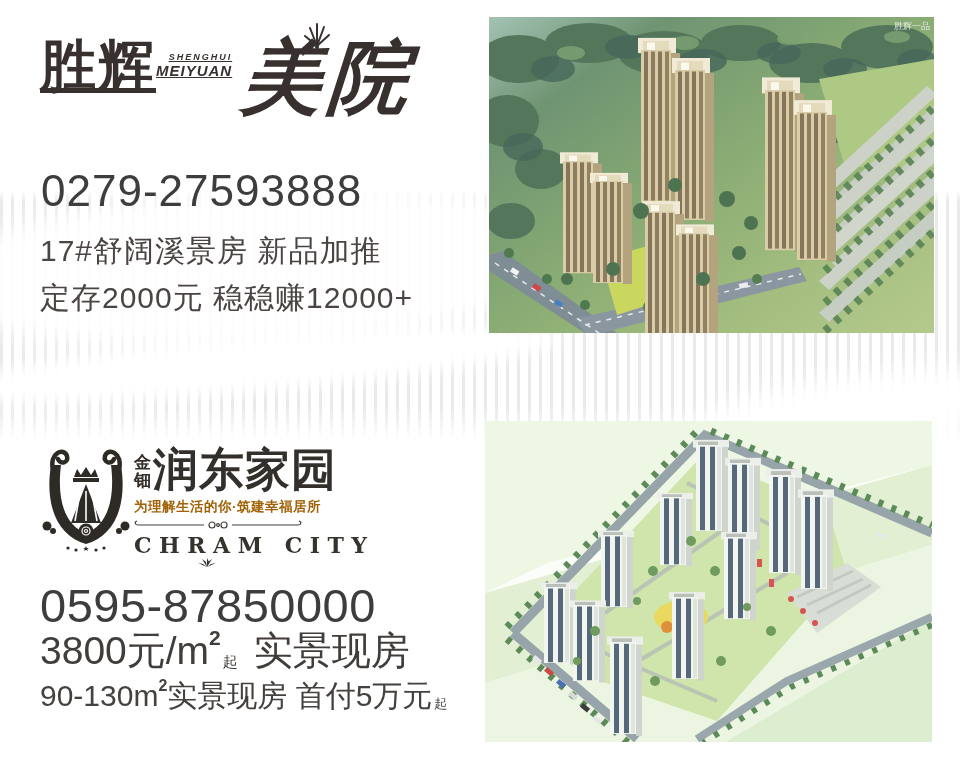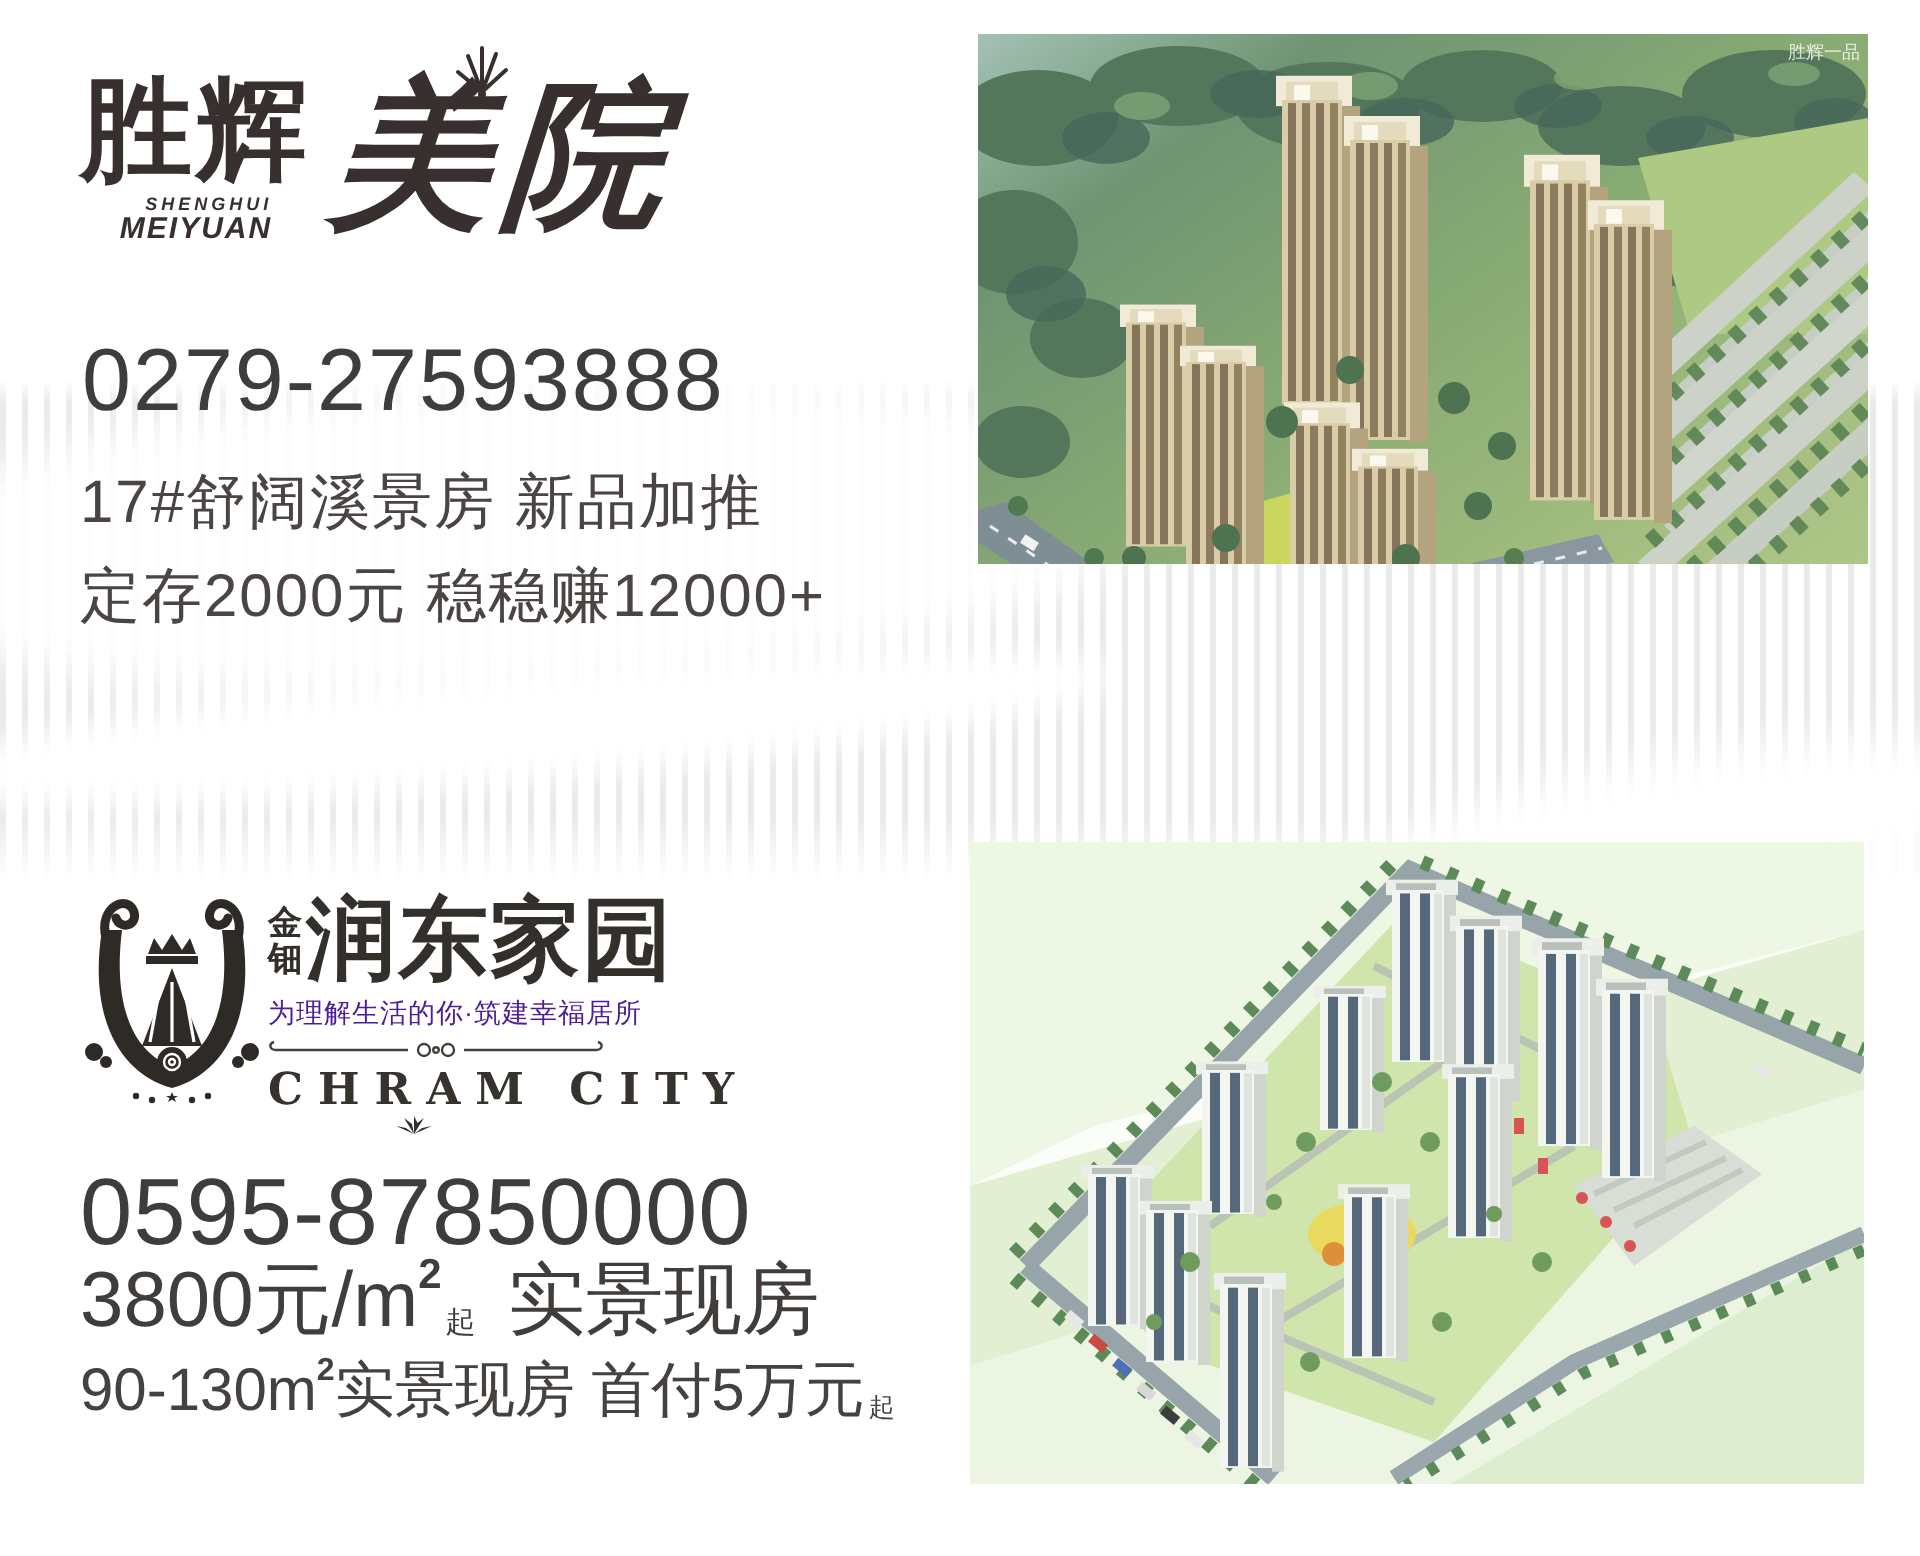--- a/index.html
+++ b/index.html
@@ -15,21 +15,21 @@
     background:linear-gradient(#fff,rgba(255,255,255,0));}
   .stripes::after{content:"";position:absolute;left:0;bottom:0;width:100%;height:38px;
     background:linear-gradient(rgba(255,255,255,0),#fff 85%);}
   .swoosh{position:absolute;background:#fff;border-radius:50%;}
   .s1{left:-70px;top:192px;width:650px;height:152px;opacity:.93;filter:blur(10px);transform:rotate(-3deg);}
   .s2{left:-50px;top:338px;width:610px;height:52px;filter:blur(7px);transform:rotate(-5deg);}
   .s3{left:690px;top:376px;width:330px;height:72px;filter:blur(11px);transform:rotate(-8deg);}
 
   
   .logo1{position:absolute;left:40px;top:34px;display:flex;align-items:flex-start;color:#37302f;}
-  .logo1-left{display:flex;flex-direction:column;align-items:center;}
+  .logo1-left{display:flex;align-items:center;text-decoration:underline;}
   .cn-a{font-family:"DejaVu Serif","Liberation Serif",serif;font-weight:700;font-size:56px;
         line-height:62px;letter-spacing:2px;}
   .latin{margin-top:2px;text-align:right;font-style:italic;font-weight:700;line-height:1.05;}
   .latin .l1{display:block;font-size:9px;letter-spacing:2px;}
   .latin .l2{display:block;font-size:15px;letter-spacing:1px;}
   .cn-b-wrap{position:relative;margin-left:10px;}
   .cn-b{font-family:"DejaVu Serif","Liberation Serif",serif;font-style:italic;font-weight:700;
         font-size:80px;line-height:86px;letter-spacing:6px;transform:skewX(-4deg);display:inline-block;}
   .sparkle{position:absolute;left:58px;top:-14px;}
 
@@ -39,40 +39,40 @@
   .tagline1b{position:absolute;left:40px;top:278px;font-size:30px;color:#4a4543;letter-spacing:1px;}
 
   
   .emblem{position:absolute;left:40px;top:443px;}
   .logo2{position:absolute;left:134px;top:447px;color:#332f2b;}
   .logo2-row{display:flex;align-items:flex-start;}
   .stack{display:flex;flex-direction:column;font-family:"DejaVu Serif","Liberation Serif",serif;
          font-weight:700;font-size:17px;line-height:18px;margin-top:6px;}
   .cn-main{font-family:"DejaVu Serif","Liberation Serif",serif;font-weight:700;font-size:45px;
            line-height:46px;letter-spacing:1px;margin-left:2px;}
-  .tagline2{margin-top:5px;font-size:13.5px;font-weight:400;letter-spacing:0.5px;color:#4c1d95;}
+  .tagline2{margin-top:5px;font-size:13.5px;font-weight:700;letter-spacing:0.5px;color:#a16207;}
   .divider{display:block;margin-top:3px;}
   .chram{margin-top:1px;font-family:"DejaVu Serif","Liberation Serif",serif;font-weight:600;
          font-size:22px;letter-spacing:7.5px;color:#36322e;}
   .ornament{display:block;margin:0 0 0 62px;}
 
   .phone2{left:40px;top:578px;font-size:47px;letter-spacing:0.5px;}
   .priceline{position:absolute;left:40px;top:629px;color:#413d3a;display:flex;align-items:flex-end;}
   .priceline .big{font-size:39px;line-height:44px;}
   .priceline .sup{font-size:21px;font-weight:700;line-height:1;align-self:flex-start;margin-top:-2px;}
   .priceline .sub{font-size:15px;line-height:1;margin:0 0 4px 2px;}
   .priceline .rest{font-size:39px;line-height:44px;margin-left:16px;}
   .specline{position:absolute;left:40px;top:679px;color:#45413e;display:flex;align-items:flex-end;}
   .specline .big{font-size:30px;line-height:34px;}
   .specline .sup{font-size:16px;font-weight:700;line-height:1;align-self:flex-start;margin-top:-1px;}
   .specline .sub{font-size:13px;line-height:1;margin:0 0 3px 2px;}
 
   
   .photo{position:absolute;overflow:hidden;}
-  .photo1{left:489px;top:17px;width:445px;height:265px;}
+  .photo1{left:489px;top:17px;width:445px;height:316px;}
   .photo2{left:485px;top:421px;width:447px;height:321px;}
   .photo svg{display:block;}
 </style>
 </head>
 <body>
 
 <div class="page">
 
   <div class="stripes"></div>
   <div class="swoosh s1"></div>

